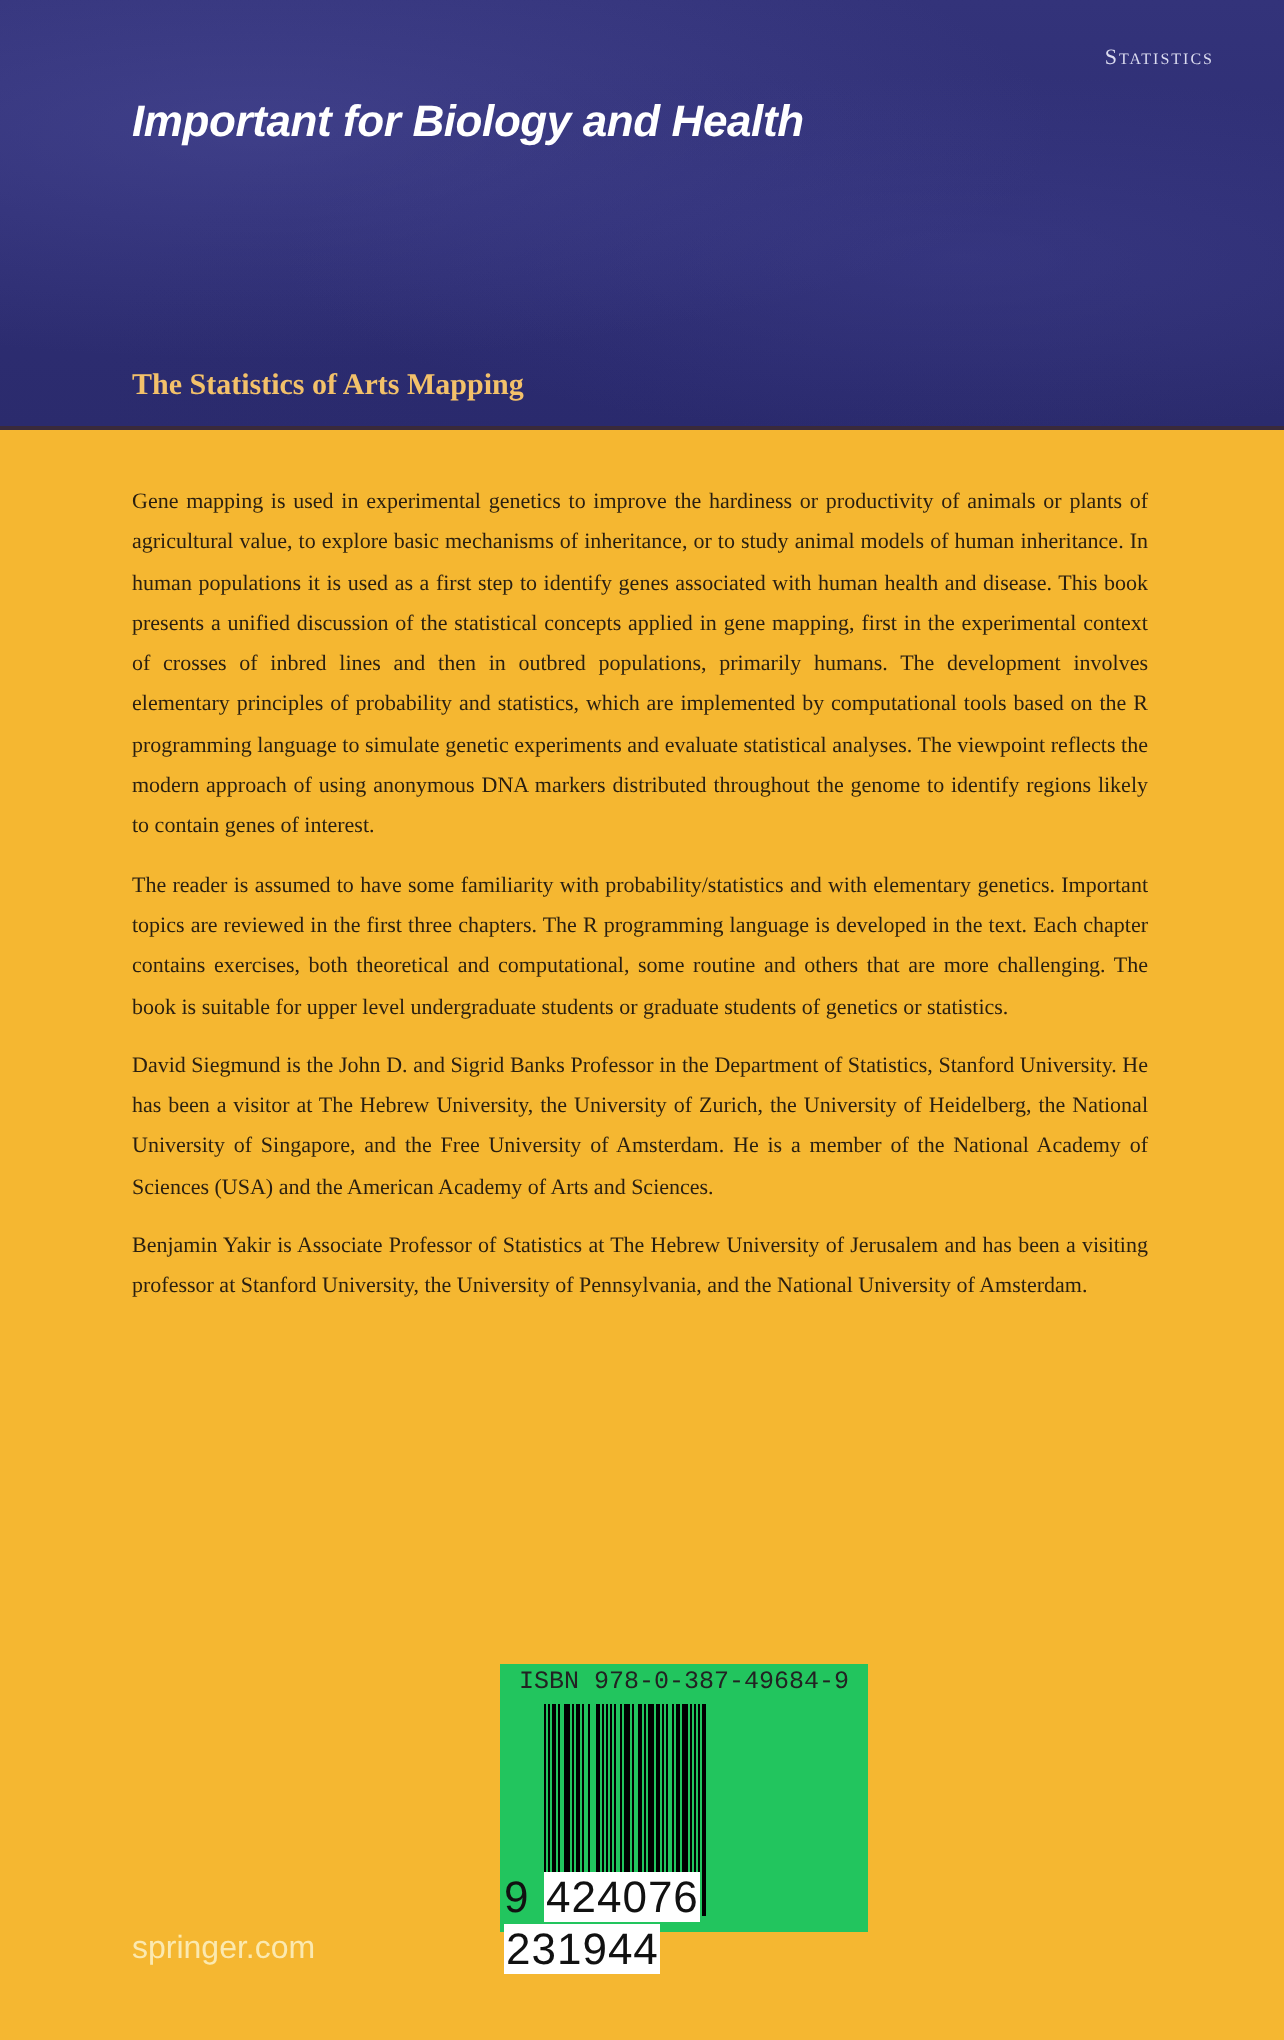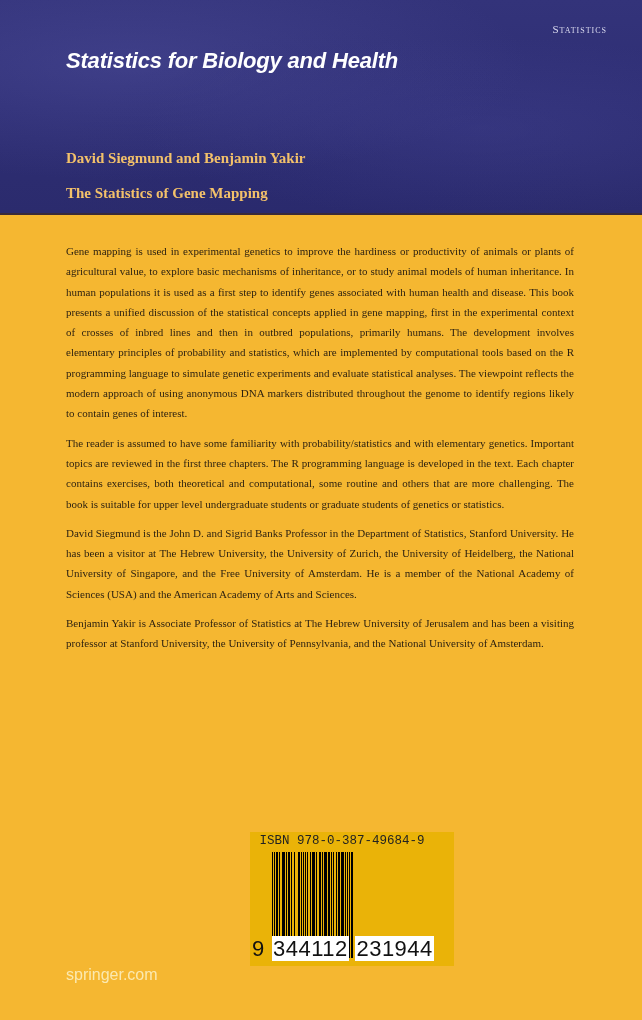--- a/index.html
+++ b/index.html
@@ -37,22 +37,22 @@
   .book-title {
     position: absolute; left: 66px; top: 185px;
     color: #f3c16a; font-size: 15px; font-weight: bold;
   }
   .content {
     position: absolute; left: 66px; top: 241px; width: 508px;
     color: #2a1f10; font-size: 11px; line-height: 20.3px;
   }
   .content p { margin: 0 0 9px 0; text-align: justify; hyphens: auto; }
   .barcode-box {
-    position: absolute; left: 250px; top: 832px; width: 204px; height: 134px;
-    background: #eab308;
+    position: absolute; left: 250px; top: 832px; width: 184px; height: 134px;
+    background: #22c55e;
   }
   .isbn-text {
     position: absolute; left: 0; top: 2px; width: 184px; text-align: center;
     font-family: "Liberation Mono", "DejaVu Sans Mono", monospace;
     font-size: 12.5px; color: #222;
   }
   .bars {
     position: absolute; left: 22px; top: 20px; width: 160px; height: 108px;
     display: flex; align-items: flex-start;
   }
@@ -70,23 +70,22 @@
     position: absolute; left: 66px; top: 966px;
     color: #fbe9b0; font-size: 16px;
     font-family: "Liberation Sans", "DejaVu Sans", sans-serif;
   }
 </style>
 </head>
 <body>
 
 <div class="top-band">
   <div class="series-tag">Statistics</div>
-  <div class="series-title">Statistics for Biology and Health</div>
-  <div class="authors">David Siegmund and Benjamin Yakir</div>
-  <div class="book-title">The Statistics of Gene Mapping</div>
+  <div class="series-title">Important for Biology and Health</div>
+  <div class="book-title">The Statistics of Arts Mapping</div>
 </div>
 
 <div class="content">
   <p>Gene mapping is used in experimental genetics to improve the hardiness or productivity of animals or plants of agricultural value, to explore basic mechanisms of inheritance, or to study animal models of human inheritance. In human populations it is used as a first step to identify genes associated with human health and disease. This book presents a unified discussion of the statistical concepts applied in gene mapping, first in the experimental context of crosses of inbred lines and then in outbred populations, primarily humans. The development involves elementary principles of probability and statistics, which are implemented by computational tools based on the R programming language to simulate genetic experiments and evaluate statistical analyses. The viewpoint reflects the modern approach of using anonymous DNA markers distributed throughout the genome to identify regions likely to contain genes of interest.</p>
   <p>The reader is assumed to have some familiarity with probability/statistics and with elementary genetics. Important topics are reviewed in the first three chapters. The R programming language is developed in the text. Each chapter contains exercises, both theoretical and computational, some routine and others that are more challenging. The book is suitable for upper level undergraduate students or graduate students of genetics or statistics.</p>
   <p>David Siegmund is the John D. and Sigrid Banks Professor in the Department of Statistics, Stanford University. He has been a visitor at The Hebrew University, the University of Zurich, the University of Heidelberg, the National University of Singapore, and the Free University of Amsterdam. He is a member of the National Academy of Sciences (USA) and the American Academy of Arts and Sciences.</p>
   <p>Benjamin Yakir is Associate Professor of Statistics at The Hebrew University of Jerusalem and has been a visiting professor at Stanford University, the University of Pennsylvania, and the National University of Amsterdam.</p>
 </div>
 
 <div class="barcode-box">
@@ -147,17 +146,17 @@
       <span style="width: 1px;"></span>
       <span class="gap" style="width: 1px;"></span>
       <span style="width: 1px;"></span>
       <span class="gap" style="width: 1px;"></span>
       <span class="long" style="width: 1px;"></span>
       <span class="gap" style="width: 1px;"></span>
       <span class="long" style="width: 2px;"></span>
       <span class="gap" style="width: 1px;"></span>
     </div>
   <div class="ean-digits">
-    <span class="first">9</span><span class="grp">344112</span> <span class="grp">231944</span>
+    <span class="first">9</span><span class="grp">424076</span> <span class="grp">231944</span>
   </div>
 </div>
 
 <div class="publisher-url">springer.com</div>
 
 </body></html>

